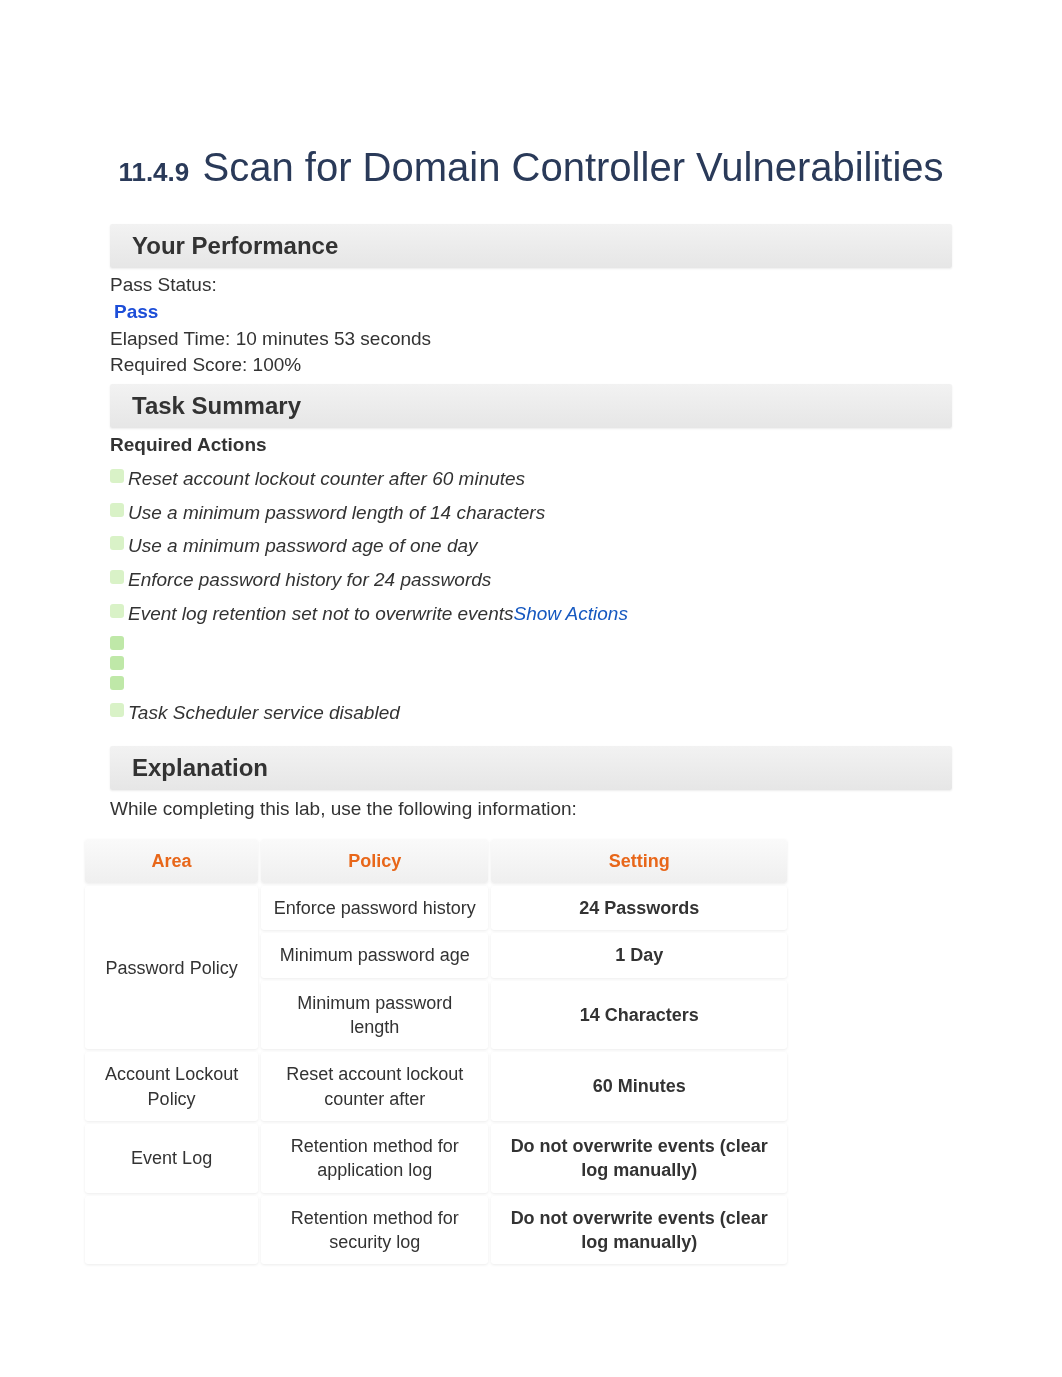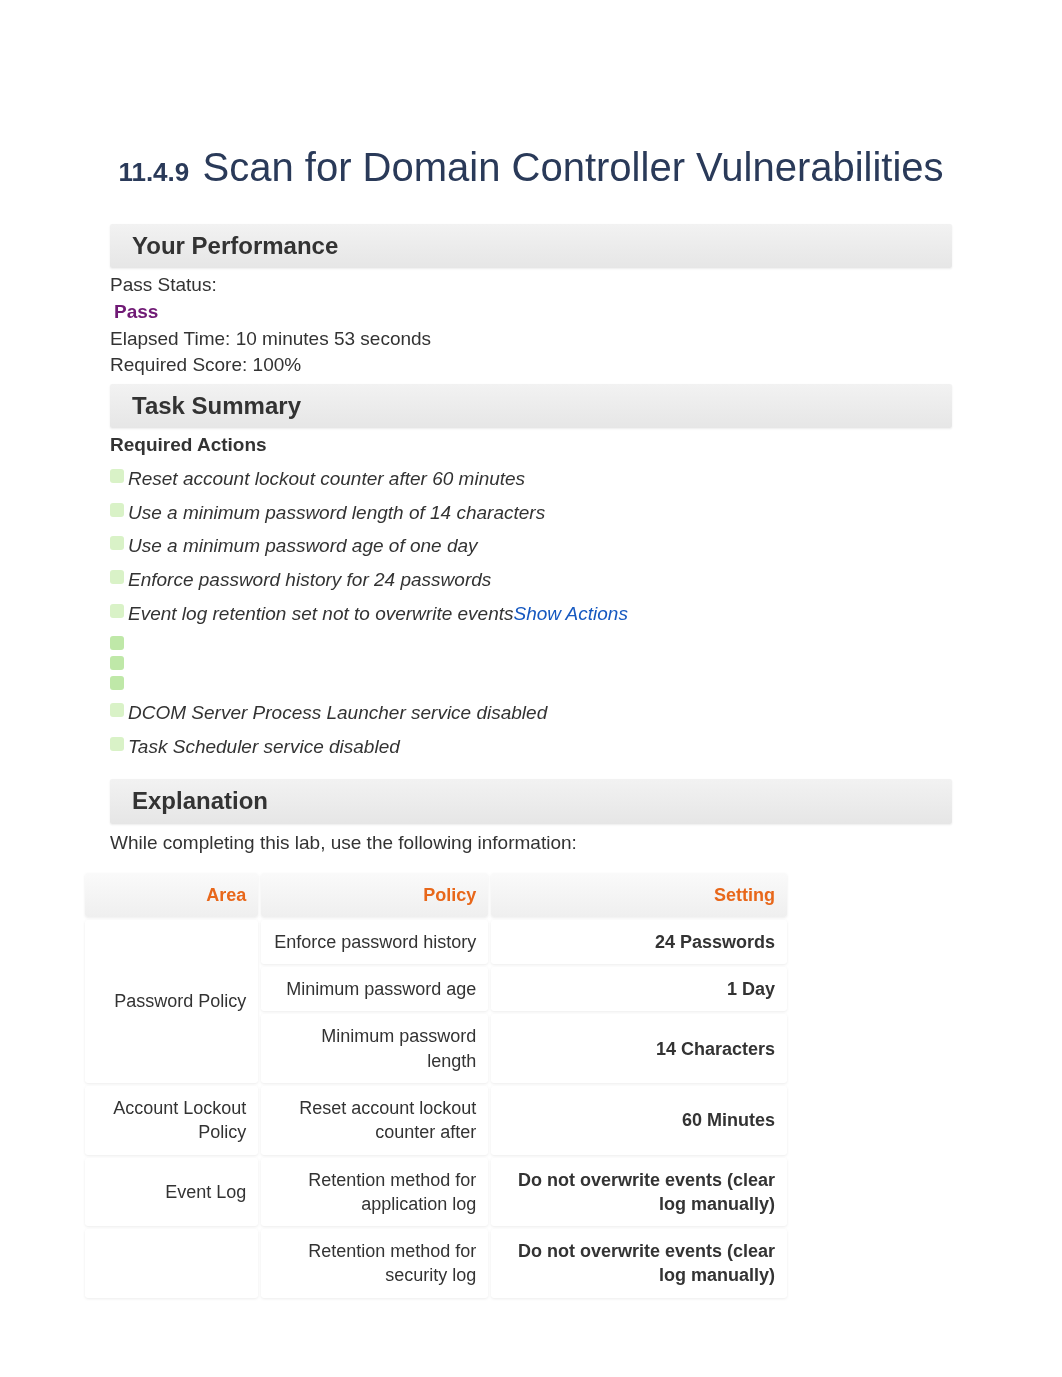--- a/index.html
+++ b/index.html
@@ -37,21 +37,21 @@
     font-weight: 700;
     font-size: 24px;
     color: #333;
     border-radius: 2px;
     box-shadow: 0 1px 2px rgba(0,0,0,0.08);
     margin-top: 6px;
   }
   .perf-block { margin-top: 4px; }
   .perf-line { margin: 1px 0; }
   .pass-badge {
-    color: #701a75;
+    color: #1d4ed8;
     font-weight: 700;
     padding-left: 4px;
   }
   .subhead {
     font-weight: 700;
     margin-top: 4px;
   }
   .action-list { list-style: none; margin-top: 4px; font-style: italic; }
   .action-list li {
     position: relative;
@@ -86,21 +86,21 @@
     width: 708px;
     border-collapse: separate;
     border-spacing: 3px;
     margin-left: -28px;
   }
   .policy-table th, .policy-table td {
     background: #ffffff;
     box-shadow: 0 1px 3px rgba(0,0,0,0.08);
     border-radius: 3px;
     padding: 10px 12px;
-    text-align: right;
+    text-align: center;
     vertical-align: middle;
     font-size: 18px;
   }
   .policy-table th {
     color: #e8671a;
     font-weight: 700;
     background: linear-gradient(180deg,#fafafa,#efefef);
   }
   .policy-table .col-area { width: 175px; }
   .policy-table .col-policy { width: 230px; }
@@ -163,24 +163,20 @@
 
   <div class="stack-dots">
     <div class="dot"></div>
     <div class="dot"></div>
     <div class="dot"></div>
   </div>
 
   <ul class="action-list">
     <li>
       <span class="check-dot"></span>
-      <span>DCOM Server Process Launcher service disabled</span>
-    </li>
-    <li>
-      <span class="check-dot"></span>
       <span>Task Scheduler service disabled</span>
     </li>
   </ul>
 
   <div class="section-header" style="margin-top:16px;">Explanation</div>
   <div class="explain-text">While completing this lab, use the following information:</div>
 
   <table class="policy-table">
     <thead>
       <tr>

